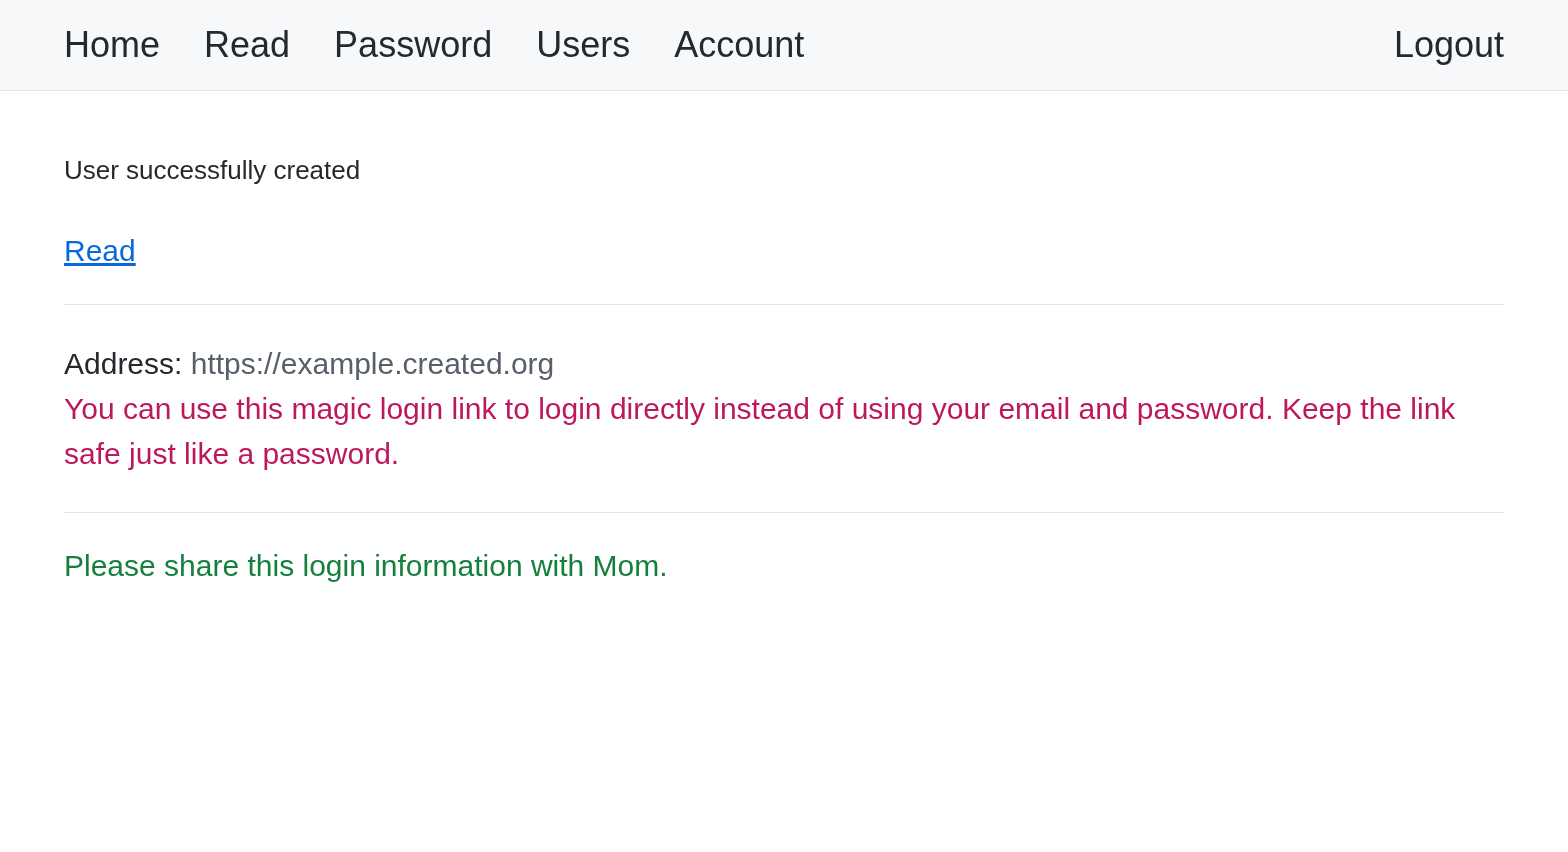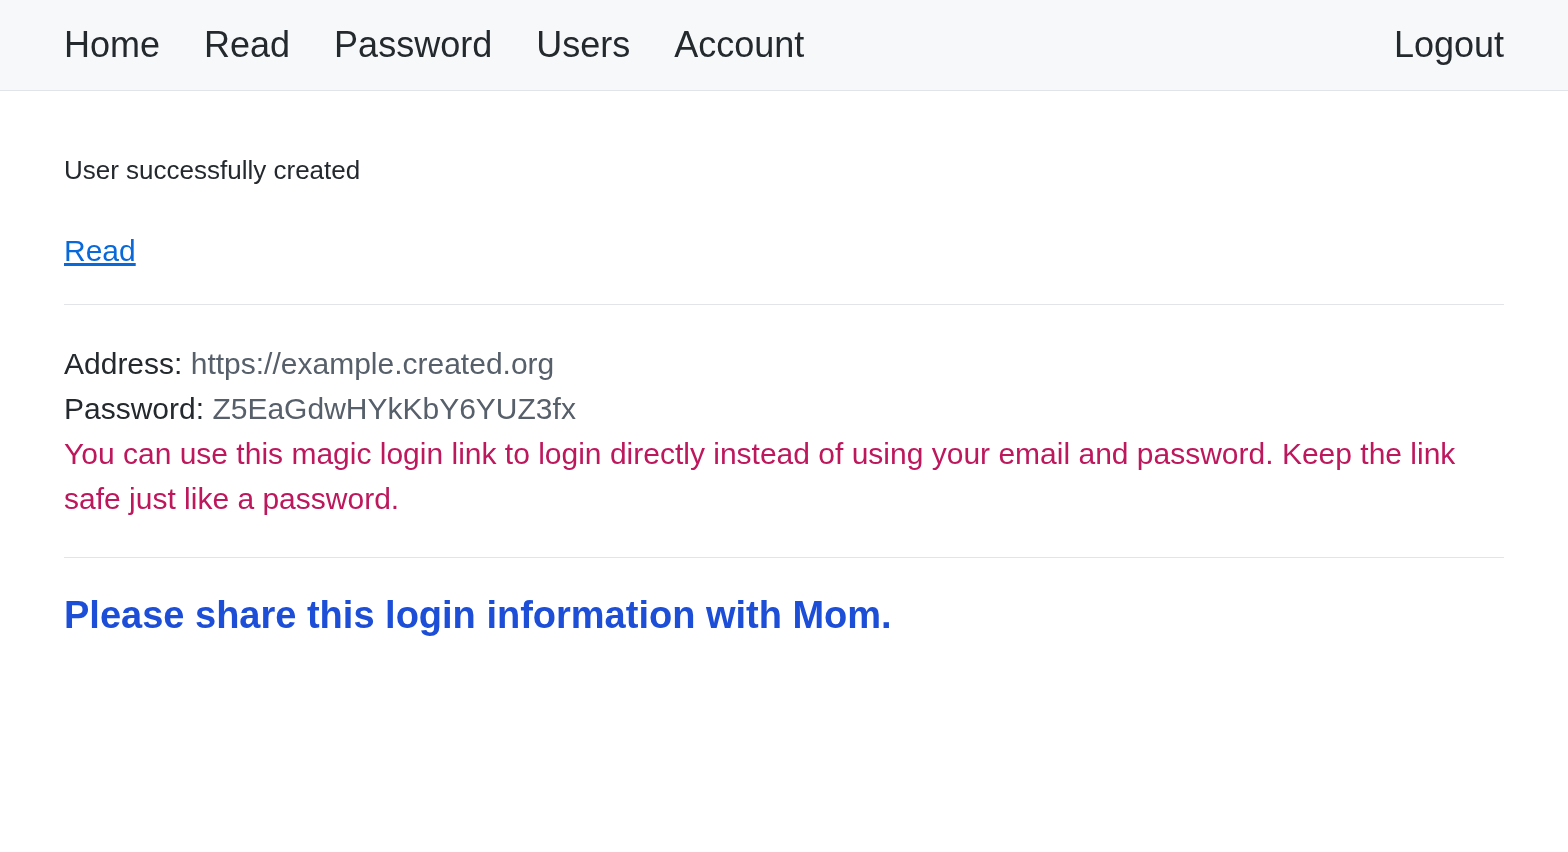--- a/index.html
+++ b/index.html
@@ -69,23 +69,23 @@
     }
     .info-value {
       color: #57606a;
       font-weight: 400;
     }
     .info-note {
       color: #be185d;
       font-weight: 400;
     }
     .share-note {
-      font-size: 38px;
-      color: #1d4ed8;
-      font-weight: 700;
+      font-size: 30px;
+      color: #15803d;
+      font-weight: 400;
     }
   </style>
 </head>
 <body>
 
 <nav class="navbar">
   <div class="nav-left">
     <a class="nav-link">Home</a>
     <a class="nav-link">Read</a>
     <a class="nav-link">Password</a>
@@ -102,23 +102,19 @@
   
   <a class="back-link">Read</a>
   
   <hr class="divider">
   
   <div class="info-block">
     <div class="info-line">
       <span class="info-label">Address:</span>
       <span class="info-value">https://example.created.org</span>
     </div>
-    <div class="info-line">
-      <span class="info-label">Password:</span>
-      <span class="info-value">Z5EaGdwHYkKbY6YUZ3fx</span>
-    </div>
     <div class="info-note">You can use this magic login link to login directly instead of using your email and password. Keep the link safe just like a password.</div>
   </div>
   
   <hr class="divider">
   
   <p class="share-note">Please share this login information with Mom.</p>
 </div>
 
 </body></html>

